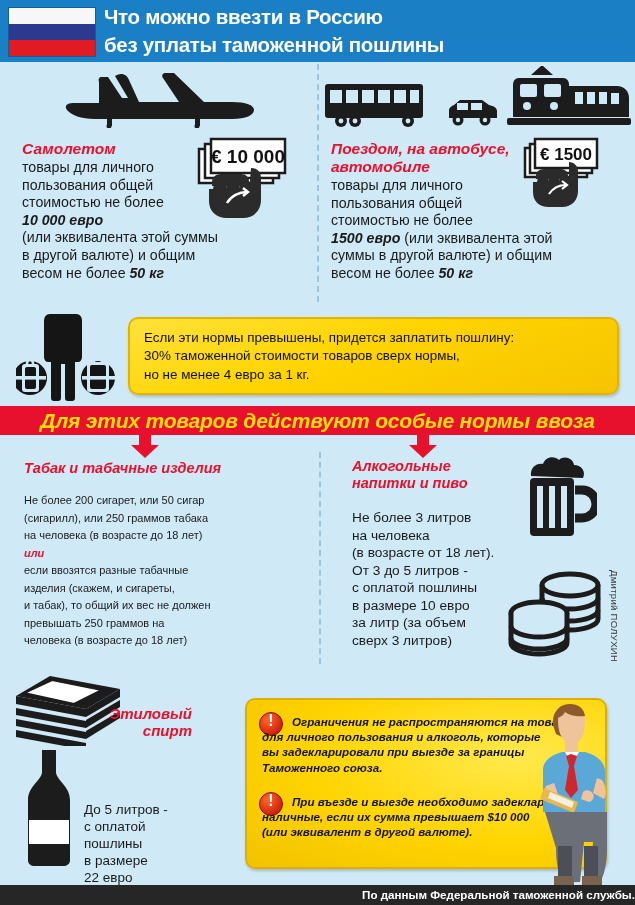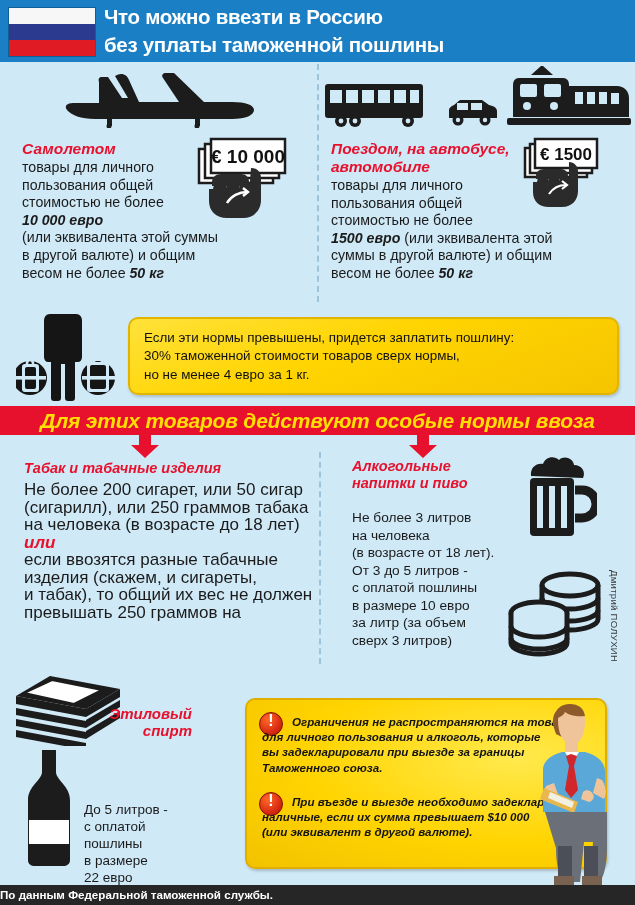--- a/index.html
+++ b/index.html
@@ -109,21 +109,21 @@
   .credit{
     position:absolute;
     writing-mode:vertical-rl;
     color:#3a3a3a;font-size:9.5px;letter-spacing:.3px;
   }
 
   .footer{
     position:absolute;left:0;bottom:0;width:635px;height:20px;background:#262626;
   }
   .footer span{
-    display:block;text-align:left;line-height:20px;color:#fff;
+    display:block;text-align:right;line-height:20px;color:#fff;
     font-weight:bold;font-size:11.6px;
   }
 
   .kp{position:absolute;}
   .kp .kp-star{position:absolute;left:0;top:0;}
   .kp .kp-txt{
     position:absolute;left:18px;top:13px;color:#fff;font-weight:bold;
     font-size:19px;line-height:19px;letter-spacing:-1px;
   }
   .kp .kp-sub{
@@ -291,29 +291,30 @@
     <path fill="#e8112d" d="M9 0h12v11h8L15 24 1 11h8z"></path>
   </svg>
   <svg style="position:absolute;left:408px;top:434px;" width="30" height="24" viewBox="0 0 30 24">
     <path fill="#e8112d" d="M9 0h12v11h8L15 24 1 11h8z"></path>
   </svg>
 
   <div class="vdash" style="left:319px;top:452px;height:212px;"></div>
 
   <div class="col" style="left:24px;top:460px;width:290px;">
     <div class="sub-lead">Табак и табачные изделия</div>
-    <div class="body-txt" style="margin-top:4px;font-size:17px;line-height:17.5px;">
+    <div class="body-txt" style="margin-top:15px;font-size:11px;line-height:17.5px;">
       <div>Не более 200 сигарет, или 50 сигар</div>
       <div>(сигарилл), или 250 граммов табака</div>
       <div>на человека (в возрасте до 18 лет)</div>
       <div class="ili">или</div>
       <div>если ввозятся разные табачные</div>
       <div>изделия (скажем, и сигареты,</div>
       <div>и табак), то общий их вес не должен</div>
       <div>превышать 250 граммов на</div>
+      <div>человека (в возрасте до 18 лет)</div>
     </div>
   </div>
 
   <div class="col" style="left:352px;top:458px;width:180px;">
     <div class="sub-lead">
       <div>Алкогольные</div>
       <div>напитки и пиво</div>
     </div>
     <div class="body-txt" style="margin-top:17px;font-size:13.7px;line-height:17.5px;">
       <div>Не более 3 литров</div>

